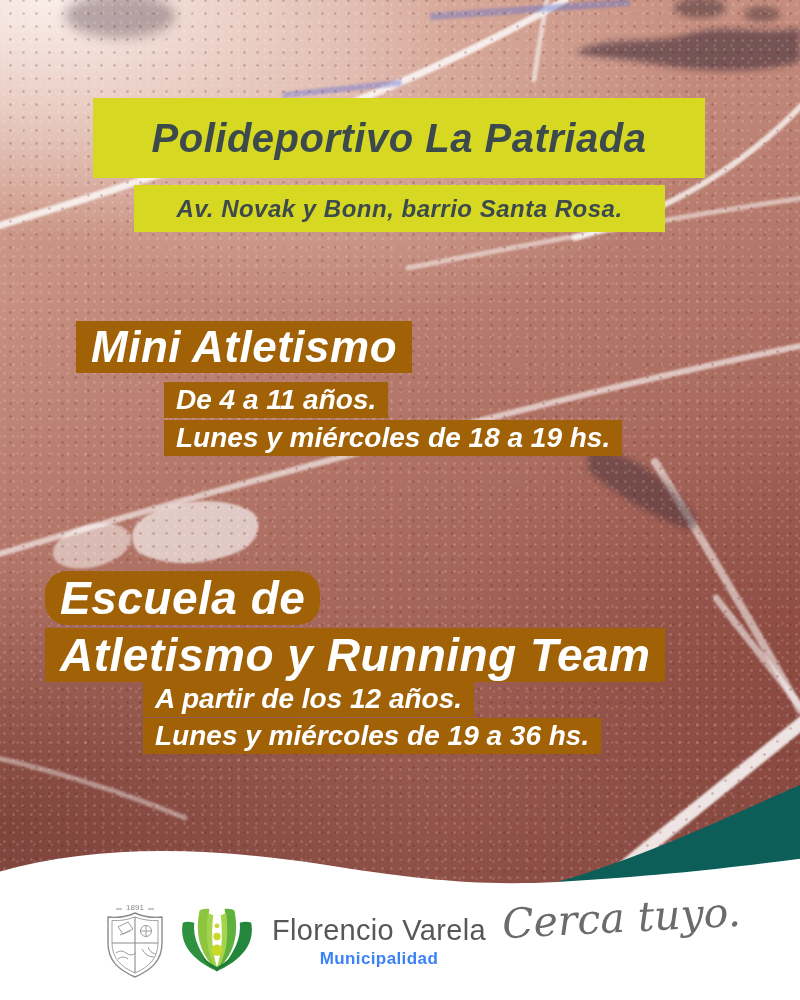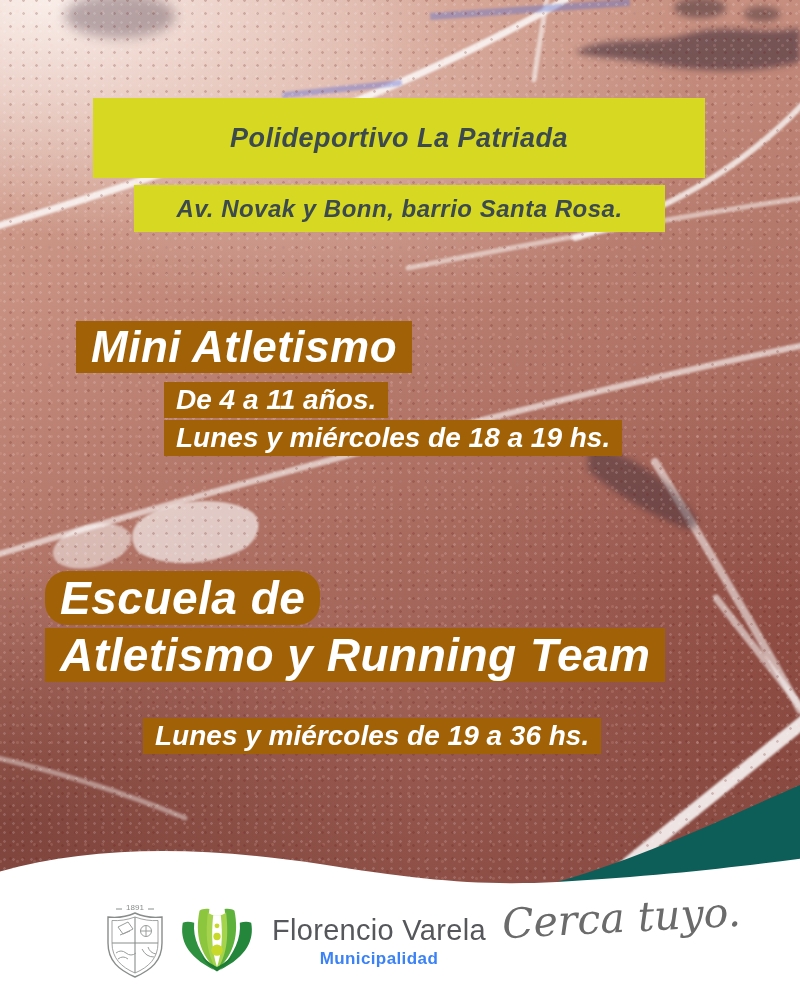--- a/index.html
+++ b/index.html
@@ -32,21 +32,21 @@
     background-position:0 0,4px 7px,9px 3px;
   }
   
   .curves{position:absolute;left:0;top:750px;width:800px;height:250px;z-index:3;}
   
   .banner{
     position:absolute;z-index:4;background:#d6d822;color:#3c4a4e;
     display:flex;align-items:center;justify-content:center;
     font-style:italic;font-weight:700;letter-spacing:.5px;
   }
-  .banner1{left:93px;top:98px;width:612px;height:80px;font-size:27px;}
+  .banner1{left:93px;top:98px;width:612px;height:80px;font-size:40px;}
   .banner2{left:134px;top:185px;width:531px;height:47px;font-size:24px;}
   
   .hl{
     position:absolute;z-index:4;background:#a16207;color:#ffffff;
     display:flex;align-items:center;white-space:nowrap;
     font-style:italic;font-weight:700;
   }
   .hl-title{height:54px;font-size:46px;padding:0 15px;letter-spacing:.5px;}
   .hl-sub{height:36px;font-size:28px;padding:0 12px;}
   .b-mini-title{left:76px;top:321px;font-size:44px;height:52px;}
@@ -130,20 +130,21 @@
   <div class="banner banner2">
     <span>Av. Novak y Bonn, barrio Santa Rosa.</span>
   </div>
 
   <div class="hl hl-title b-mini-title">Mini Atletismo</div>
   <div class="hl hl-sub b-mini-ages">De 4 a 11 años.</div>
   <div class="hl hl-sub b-mini-sched">Lunes y miércoles de 18 a 19 hs.</div>
 
   <div class="hl hl-title b-esc-title1">Escuela de</div>
   <div class="hl hl-title b-esc-title2">Atletismo y Running Team</div>
+  <div class="hl hl-sub b-esc-ages">A partir de los 12 años.</div>
   <div class="hl hl-sub b-esc-sched">Lunes y miércoles de 19 a 36 hs.</div>
 
   <svg class="crest" viewBox="0 0 66 78">
     <g stroke="#8a8c8c" fill="none" stroke-width="1.4">
       <path d="M33,12 C42,16 52,17 60,16 L60,42 C60,60 49,69 33,76 C17,69 6,60 6,42 L6,16 C14,17 24,16 33,12 Z" fill="#ffffff"></path>
       <path d="M33,16 C41,19 49,20 56,19.5 L56,42 C56,57 47,66 33,72 C19,66 10,57 10,42 L10,19.5 C17,20 25,19 33,16 Z" stroke-width=".8"></path>
       <path d="M33,16 L33,72 M10,42 L56,42" stroke-width="1.1"></path>
       <path d="M20,8 L14,8 M46,8 L52,8" stroke-width="1"></path>
     </g>
     <g stroke="#9a9c9c" fill="none" stroke-width="1">

